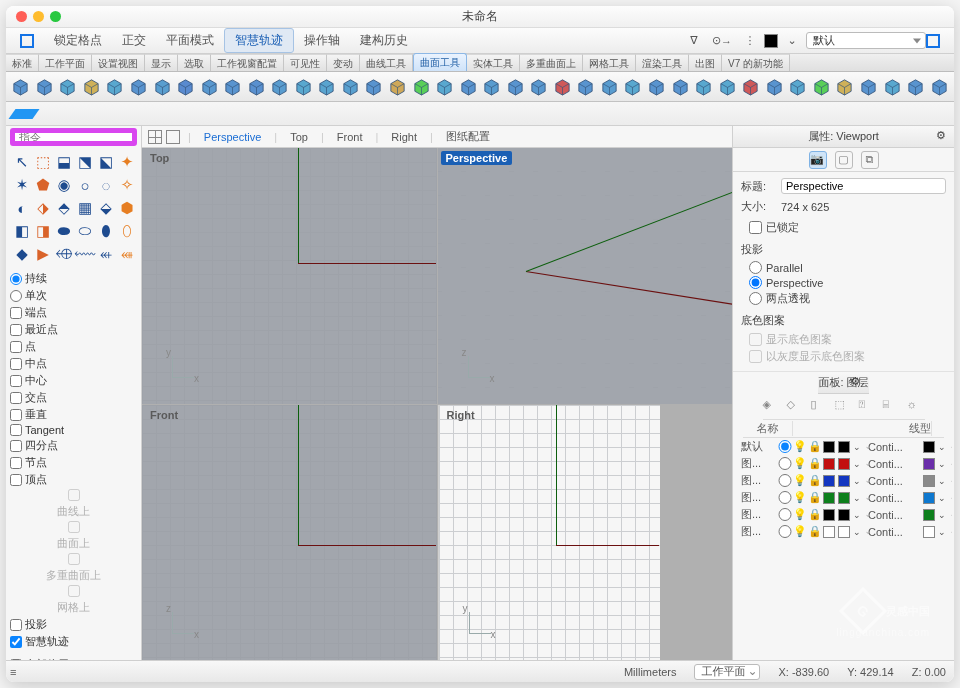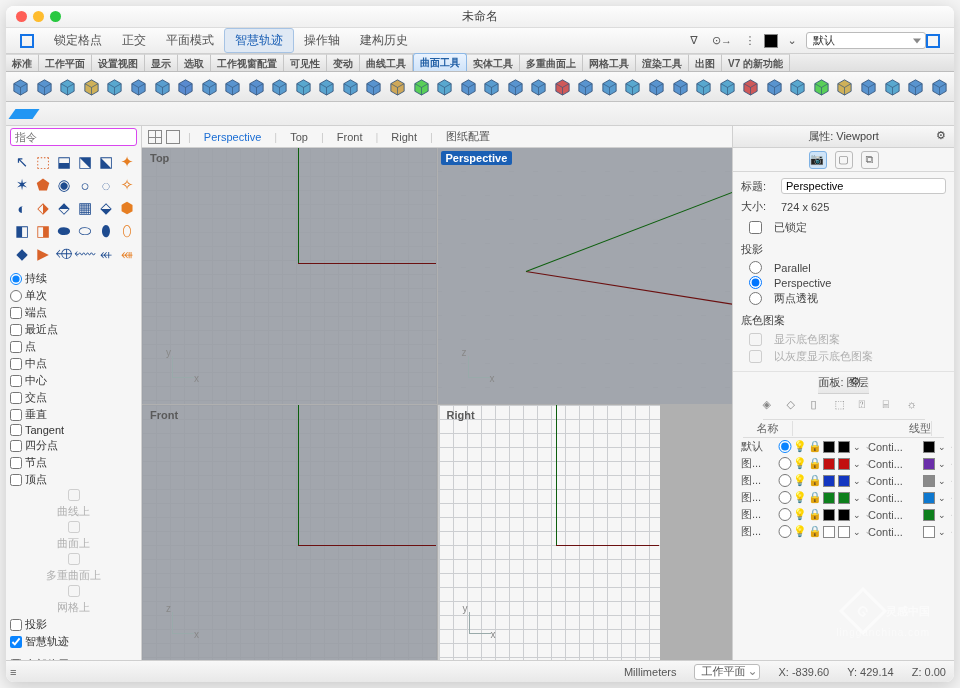--- a/index.html
+++ b/index.html
@@ -13,33 +13,33 @@
 .menubar { height:26px; display:flex; align-items:center; background:linear-gradient(#fcfcfc,#ededed); border-bottom:1px solid #cfcfcf; padding:0 4px; }
 .menubar .bluesq { width:14px; height:14px; border:2px solid #1473e6; margin:0 10px; }
 .menubar .bluesq.right { margin-left:auto; }
 .menubar .mi { padding:0 10px; font-size:12px; color:#555; height:100%; display:flex; align-items:center; }
 .menubar .mi.sel { background:#e0e9f4; color:#1a5fb4; border:1px solid #a6c3e4; border-radius:3px; }
 .menubar .gap { flex:1; }
 .menubar .glyph { width:20px; height:20px; display:flex; align-items:center; justify-content:center; color:#555; margin:0 4px; }
 .menubar .clr { width:14px; height:14px; background:#000; border:1px solid #888; }
 .menubar .dd { border:1px solid #bbb; border-radius:3px; background:#fff; padding:1px 22px 1px 6px; position:relative; height:17px; font-size:11px; color:#333; display:flex; align-items:center; min-width:120px; }
 .menubar .dd::after { content:""; position:absolute; right:4px; top:50%; width:0;height:0;border-left:4px solid transparent;border-right:4px solid transparent;border-top:5px solid #888; transform:translateY(-50%); }
-.tabstrip { height:18px; background:linear-gradient(#efefef,#e0e0e0); border-bottom:1px solid #bcbcbc; display:flex;font-weight:bold; }
+.tabstrip { height:18px; background:linear-gradient(#efefef,#e0e0e0); border-bottom:1px solid #bcbcbc; display:flex; }
 .tabstrip .t { padding:2px 6px 0; font-size:10px; color:#555; border-right:1px solid #c6c6c6; border-top:1px solid #d8d8d8; background:linear-gradient(#f4f4f4,#e1e1e1); }
 .tabstrip .t.act { background:linear-gradient(#eaf3fe,#cfe3f9); border:1px solid #8db8e6; color:#2260a6; border-bottom:none; margin-top:-1px; border-radius:3px 3px 0 0; }
 .toolbar { height:30px; background:linear-gradient(#fafafa,#e8e8e8); border-bottom:1px solid #c2c2c2; display:flex; align-items:center; padding:0 4px; gap:2px; overflow:hidden; }
 .tb { width:22px; height:22px; display:flex; align-items:center; justify-content:center; }
 .tb svg { width:19px; height:19px; }
 .toolrow2 { height:24px; background:linear-gradient(#f6f6f6,#ececec); border-bottom:1px solid #d0d0d0; display:flex; align-items:center; padding-left:6px; }
 .layer { width:24px; height:14px; display:inline-block; position:relative; }
 .layer::before { content:""; position:absolute; left:0; top:2px; width:24px; height:10px; background:#2196f3; transform:skewX(-35deg); }
 .layer::after { content:""; position:absolute; left:0; top:6px; width:24px; height:10px; background:#a0c4e8; transform:skewX(-35deg); z-index:-1; }
 .body { flex:1; display:flex; overflow:hidden; }
 .left { width:136px; background:#f6f6f6; border-right:1px solid #d0d0d0; display:flex; flex-direction:column; }
-.cmd { margin:2px 4px; border:1px solid #d946ef; border-radius:3px; background:#fff; height:18px; padding:2px 4px; color:#999; font-size:11px; }
+.cmd { margin:2px 4px; border:5px solid #d946ef; border-radius:3px; background:#fff; height:18px; padding:2px 4px; color:#999; font-size:11px; }
 .toolgrid { padding:4px 6px; display:grid; grid-template-columns:repeat(6,1fr); gap:3px 1px; }
 .tg2 { width:20px; height:20px; display:flex; align-items:center; justify-content:center; }
 .osnap { padding:2px 4px; overflow:auto; }
 .osnap label { display:flex; align-items:center; gap:3px; padding:1px 0; font-size:11px; color:#333; }
 .osnap label.dis { color:#b0b0b0;flex-direction:column; }
 .osnap .sep { height:6px; }
 .osnap input[type=radio],.osnap input[type=checkbox] { width:12px; height:12px; accent-color:#0a84ff; }
 .center { flex:1; display:flex; flex-direction:column; background:#dcdcdc; }
 .vpbar { height:22px; background:#f6f6f6; border-bottom:1px solid #d0d0d0; display:flex; align-items:center; padding:0 6px; gap:4px; }
 .vpbar .vpsq { width:14px; height:14px; border:1px solid #888; display:inline-block; position:relative; }
@@ -70,21 +70,21 @@
 .panel-hd { height:22px; background:linear-gradient(#f8f8f8,#e8e8e8); border-bottom:1px solid #d0d0d0; display:flex; align-items:center; justify-content:center; font-size:11px; color:#444; position:relative; }
 .panel-hd .gear { position:absolute; right:4px; top:3px; width:14px; height:14px; }
 .ptabs { height:24px; display:flex; align-items:center; justify-content:center; gap:8px; border-bottom:1px solid #d6d6d6; }
 .ptabs .pt { width:18px; height:18px; border:1px solid #bbb; border-radius:3px; display:flex; align-items:center; justify-content:center; color:#777; }
 .ptabs .pt.act { background:#cfe4f8; border-color:#7fb2e4; color:#2c6db3; }
 .pbody { padding:6px 8px; font-size:11px; color:#444; border-bottom:1px solid #e2e2e2; }
 .prow { display:flex; align-items:center; margin-bottom:5px; }
 .prow .lab { width:40px; color:#444; }
 .pinp { flex:1; border:1px solid #c8c8c8; border-radius:3px; background:#fff; height:16px; padding:1px 4px; font-size:11px; }
 .psec { font-size:11px; color:#444; margin:6px 0 3px; }
-.popt { display:flex; align-items:center; gap:12px; padding:1px 0; font-size:11px; margin-left:8px; }
+.popt { display:flex; align-items:center; gap:4px; padding:1px 0; font-size:11px; margin-left:8px; }
 .popt.dis { color:#b0b0b0; }
 .pdd { border:1px solid #c8c8c8; border-radius:3px; background:#fff; padding:1px 6px; height:17px; min-width:60px; display:inline-flex; align-items:center; position:relative; margin-left:6px; }
 .pdd::after { content:"⌄"; position:absolute; right:4px; top:-1px; color:#888; font-size:12px; }
 .layers { flex:1; display:flex; flex-direction:column; min-height:0;align-items:center; }
 .licons { height:26px; display:flex; align-items:center; justify-content:center; gap:6px; border-bottom:1px solid #dcdcdc; }
 .lic { width:18px; height:18px; color:#888; }
 .lhdr { display:grid; grid-template-columns:50px 86px 30px 1fr 12px; height:18px; border-bottom:1px solid #dcdcdc; font-size:10px; color:#666; align-items:center; }
 .lhdr div { text-align:center; border-right:1px solid #e0e0e0; }
 .lyrs { overflow:auto; }
 .lyr { display:grid; grid-template-columns:36px 14px 14px 14px 14px 14px 14px 54px 14px 14px; height:17px; align-items:center; font-size:10px; color:#555; gap:1px; padding-left:6px; }

